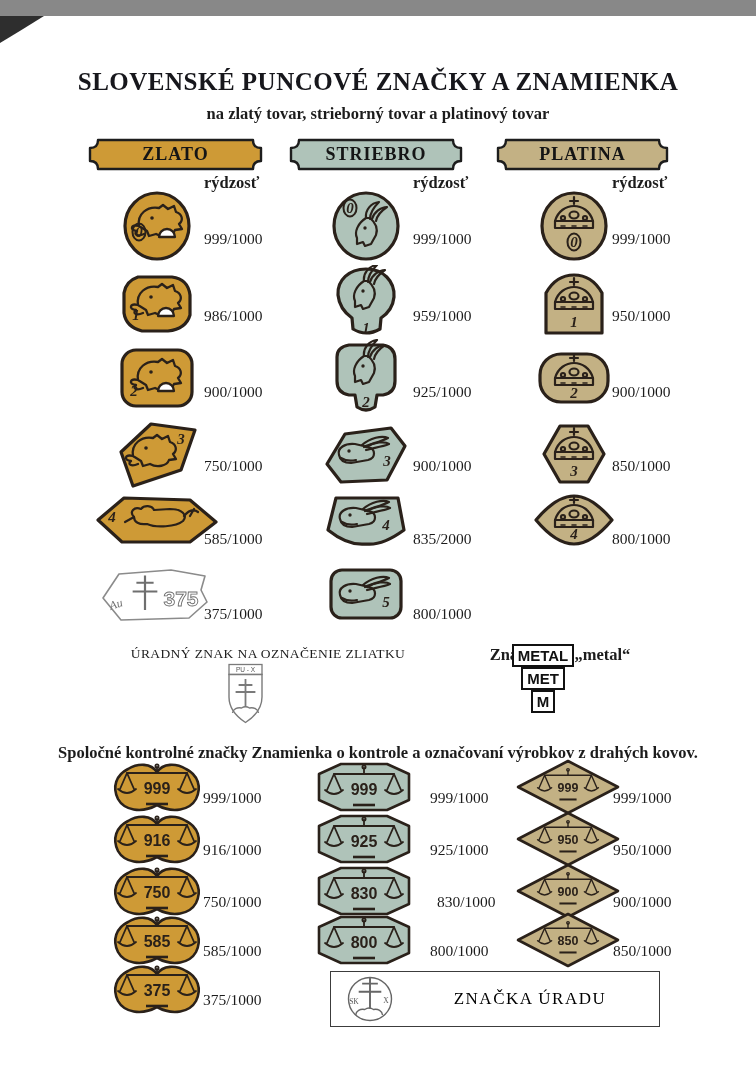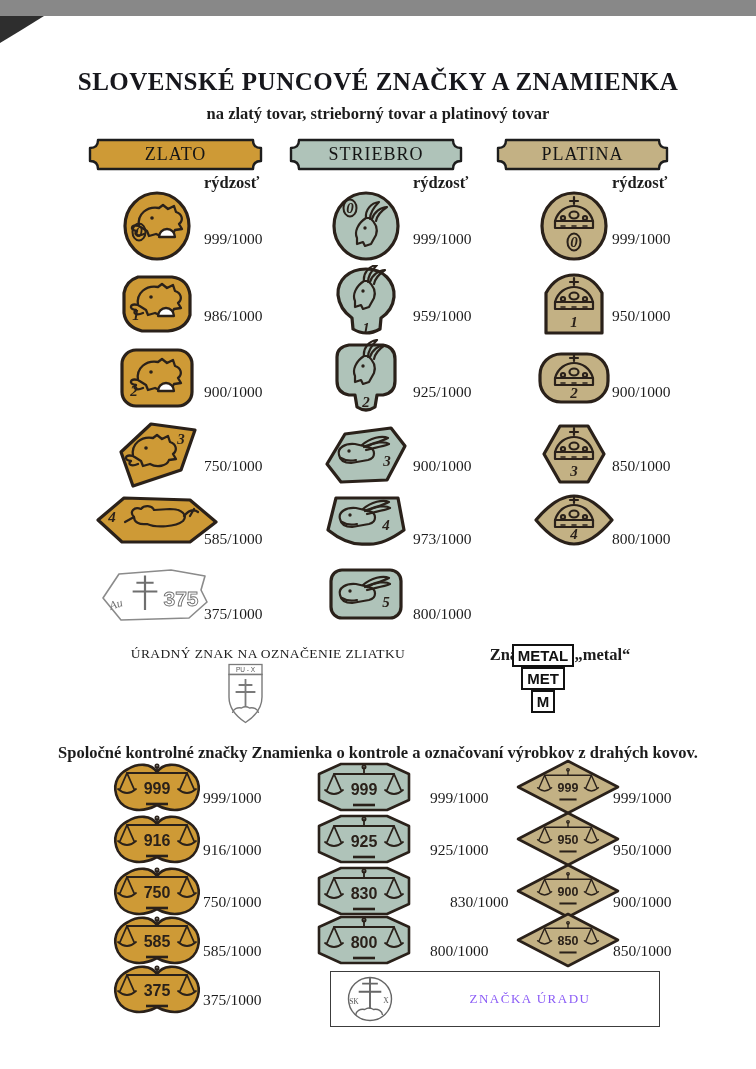--- a/index.html
+++ b/index.html
@@ -7,36 +7,36 @@
         font-family:"Liberation Serif",serif;color:#1c1c1c;overflow:hidden;padding-left:44px;}
   .abs{position:absolute;}
   .corner{left:0;top:0;width:44px;height:27px;background:#2e2e2e;
           clip-path:polygon(0 0,100% 0,46% 55%,0 100%);}
   .title{left:0;top:52px;width:756px;text-align:center;font-size:25px;font-weight:bold;
          letter-spacing:.5px;color:#17171c;}
   .subtitle{left:0;top:88px;width:756px;text-align:center;font-size:16.5px;font-weight:bold;}
   .banner{top:122px;height:33px;}
   .banner svg{position:absolute;left:0;top:0;}
   .banner .lbl{position:absolute;left:0;top:0;width:100%;height:100%;display:flex;
-               align-items:center;justify-content:center;font-weight:normal;font-size:18px;
+               align-items:center;justify-content:center;font-weight:bold;font-size:18px;
                letter-spacing:1px;color:#151515;}
   .purity{top:157px;font-weight:bold;font-size:16.5px;}
   .fine{font-size:15.5px;white-space:nowrap;}
   .mark{line-height:0;}
   .sec-label{font-size:13.5px;letter-spacing:.4px;text-align:center;}
   .metal-lbl{font-weight:bold;font-size:16.5px;text-align:center;}
   .metal-row{display:flex;justify-content:space-between;align-items:center;}
   .metal-box{display:inline-block;border:2.2px solid #111;background:#fff;
              font-family:"Liberation Sans",sans-serif;font-weight:bold;font-size:15px;
              padding:0 4px;line-height:19px;color:#111;}
   .conv-head{left:0;top:727px;width:756px;text-align:center;font-weight:bold;font-size:16.5px;}
   .office-box{left:330px;top:955px;width:328px;height:54px;border:1.6px solid #3c3c3c;
               display:flex;align-items:center;background:#fff;}
   .office-box .emb{margin-left:10px;line-height:0;}
-  .office-box .olbl{flex:1;text-align:center;font-size:13px;letter-spacing:1.5px;color:#8b5cf6;}
+  .office-box .olbl{flex:1;text-align:center;font-size:17px;letter-spacing:1.5px;color:#000000;}
 </style>
 </head>
 <body>
 
 <div class="page">
   <div class="abs corner"></div>
 
   <div class="abs title">SLOVENSKÉ PUNCOVÉ ZNAČKY A ZNAMIENKA</div>
   <div class="abs subtitle">na zlatý tovar, strieborný tovar a platinový tovar</div>
 
@@ -199,21 +199,21 @@
           </g>
           <g fill="none" stroke="#2A211A" stroke-width="2.2" stroke-linecap="round" stroke-linejoin="round">
             <path d="M14,27 C12,20 20,15 30,16 L43,19 C51,21 51,30 43,32 L26,35 C19,35 15,32 14,27 Z"></path>
             <path d="M37,17 C45,10 57,7 63,10 C55,14 45,16 39,19"></path>
             <path d="M41,19 C49,14 60,13 64,16 C57,19 47,20 41,22"></path>
             <circle cx="24" cy="23" r="1.7" fill="#2A211A" stroke="none"></circle>
             <path d="M16,30 C21,33 27,33 31,32"></path>
           </g>
           <text x="60" y="38" font-size="15" font-style="italic" font-weight="bold" text-anchor="middle" font-family="Liberation Serif,serif" fill="#2A211A">4</text>
         </svg></div>
-      <div class="abs fine" style="left: 413px; top: 514px;">973/1000</div>
+      <div class="abs fine" style="left: 413px; top: 514px;">835/2000</div>
       <div class="abs mark" style="left: 328px; top: 551px;"><svg width="76" height="54" viewBox="0 0 76 54">
           <g fill="#AFC3B9" stroke="#2A211A" stroke-width="3.2" stroke-linejoin="round">
             <rect x="3" y="3" width="70" height="48" rx="11"></rect>
           </g>
           <g fill="none" stroke="#2A211A" stroke-width="2.2" stroke-linecap="round" stroke-linejoin="round">
             <path d="M12,28 C10,21 18,16 28,17 L41,20 C49,22 49,31 41,33 L24,36 C17,36 13,33 12,28 Z"></path>
             <path d="M35,18 C43,11 55,8 61,11 C53,15 43,17 37,20"></path>
             <path d="M39,20 C47,15 58,14 62,17 C55,20 45,21 39,23"></path>
             <circle cx="22" cy="24" r="1.7" fill="#2A211A" stroke="none"></circle>
             <path d="M14,31 C19,34 25,34 29,33"></path>
@@ -429,21 +429,21 @@
           </g>
           <g fill="none" stroke="#2A211A" stroke-width="1.8" stroke-linecap="round" stroke-linejoin="round">
             <path d="M48,7 V13 M18,13 H78"></path>
             <circle cx="48" cy="6" r="1.6"></circle>
             <path d="M18,13 L11,29 M18,13 L25,29 M9,29 Q18,37 27,29"></path>
             <path d="M78,13 L71,29 M78,13 L85,29 M69,29 Q78,37 87,29"></path>
           </g>
           <text x="48" y="34" text-anchor="middle" font-family="Liberation Sans,sans-serif" font-weight="bold" font-size="16" fill="#2A211A">830</text>
           <path d="M37,44 H59" stroke="#2A211A" stroke-width="2.6"></path>
         </svg></div>
-      <div class="abs fine" style="left: 450px; top: 877px;">830/1000</div>
+      <div class="abs fine" style="left: 437px; top: 877px;">830/1000</div>
       <div class="abs mark" style="left: 316px; top: 898px;"><svg width="96" height="52" viewBox="0 0 96 52">
           <g fill="#AFC3B9" stroke="#2A211A" stroke-width="2.6" stroke-linejoin="round">
             <path d="M25,3 L71,3 L93,13 L93,39 L71,49 L25,49 L3,39 L3,13 Z"></path>
           </g>
           <g fill="none" stroke="#2A211A" stroke-width="1.8" stroke-linecap="round" stroke-linejoin="round">
             <path d="M48,7 V13 M18,13 H78"></path>
             <circle cx="48" cy="6" r="1.6"></circle>
             <path d="M18,13 L11,29 M18,13 L25,29 M9,29 Q18,37 27,29"></path>
             <path d="M78,13 L71,29 M78,13 L85,29 M69,29 Q78,37 87,29"></path>
           </g>

